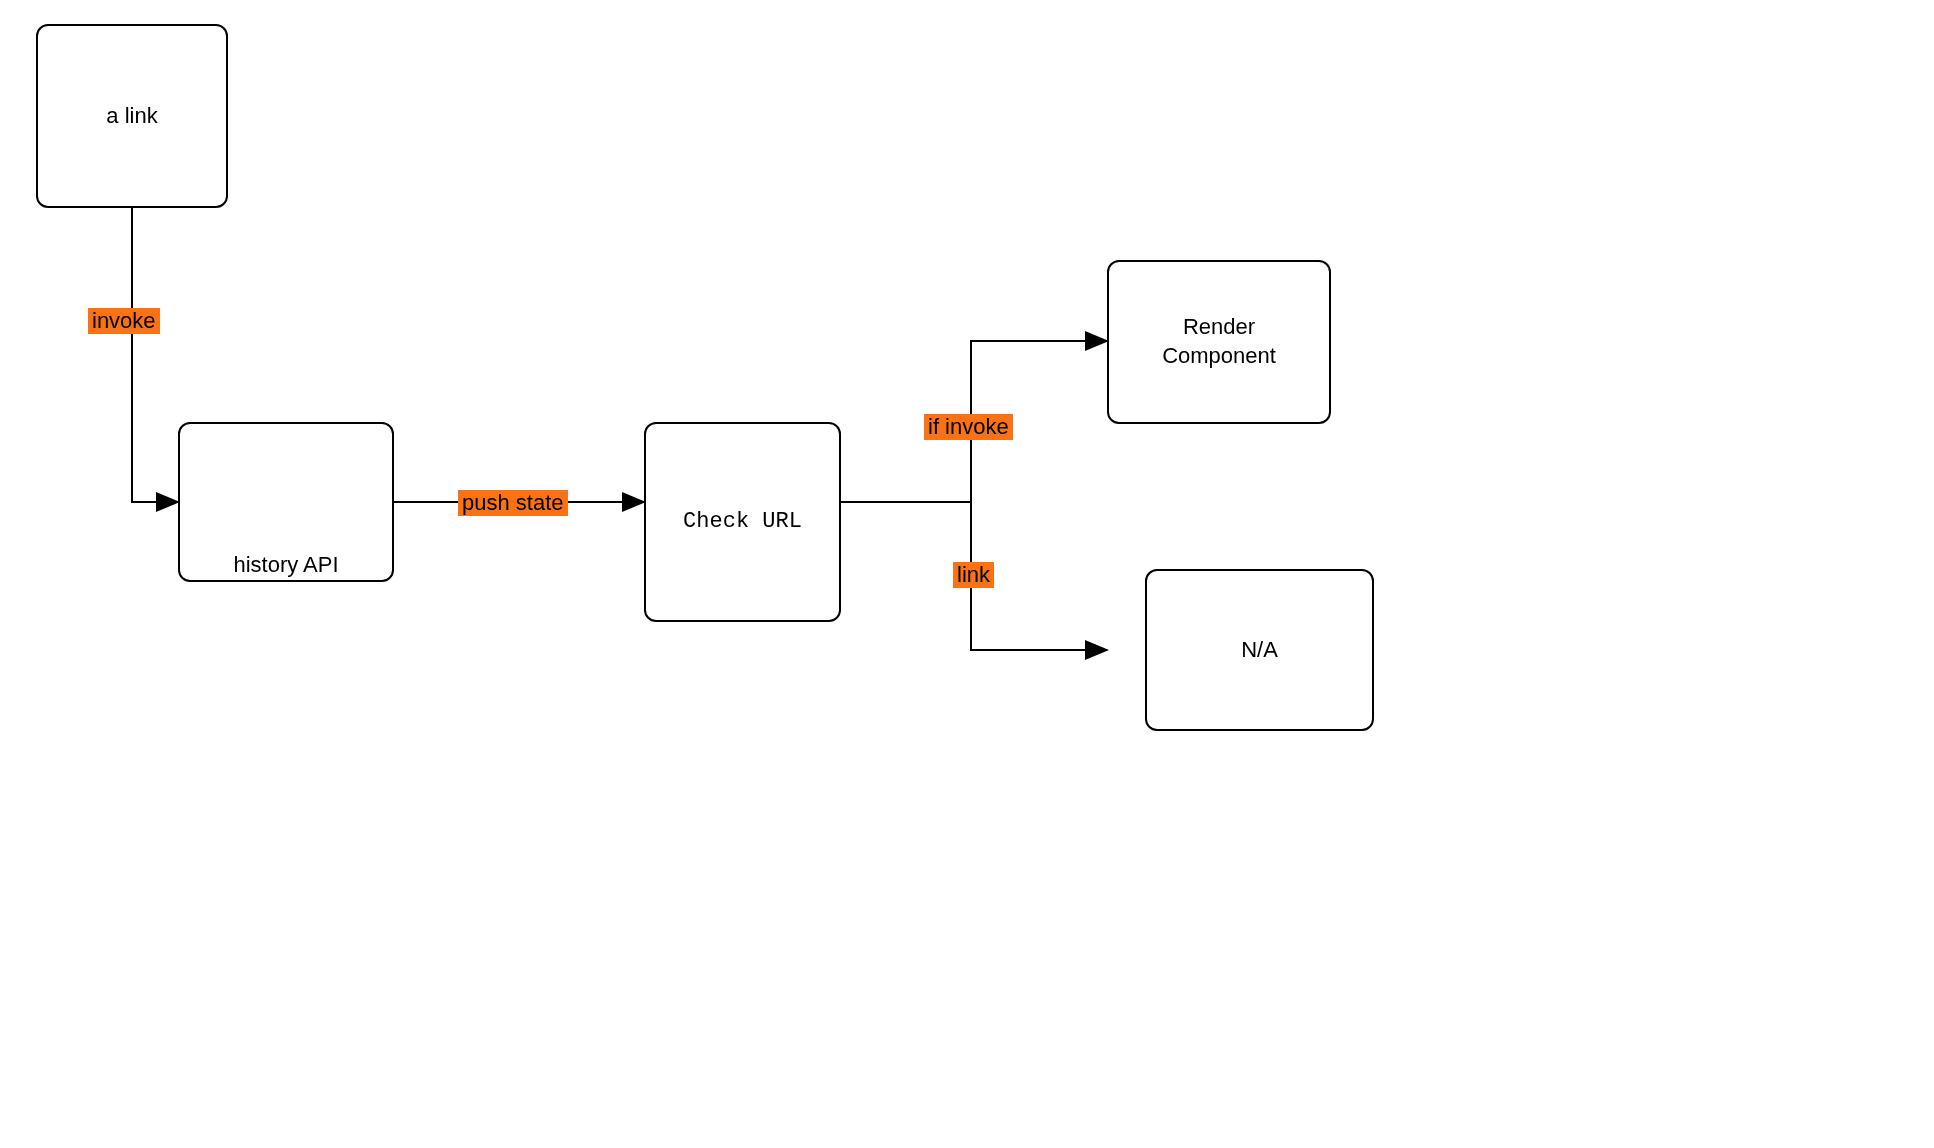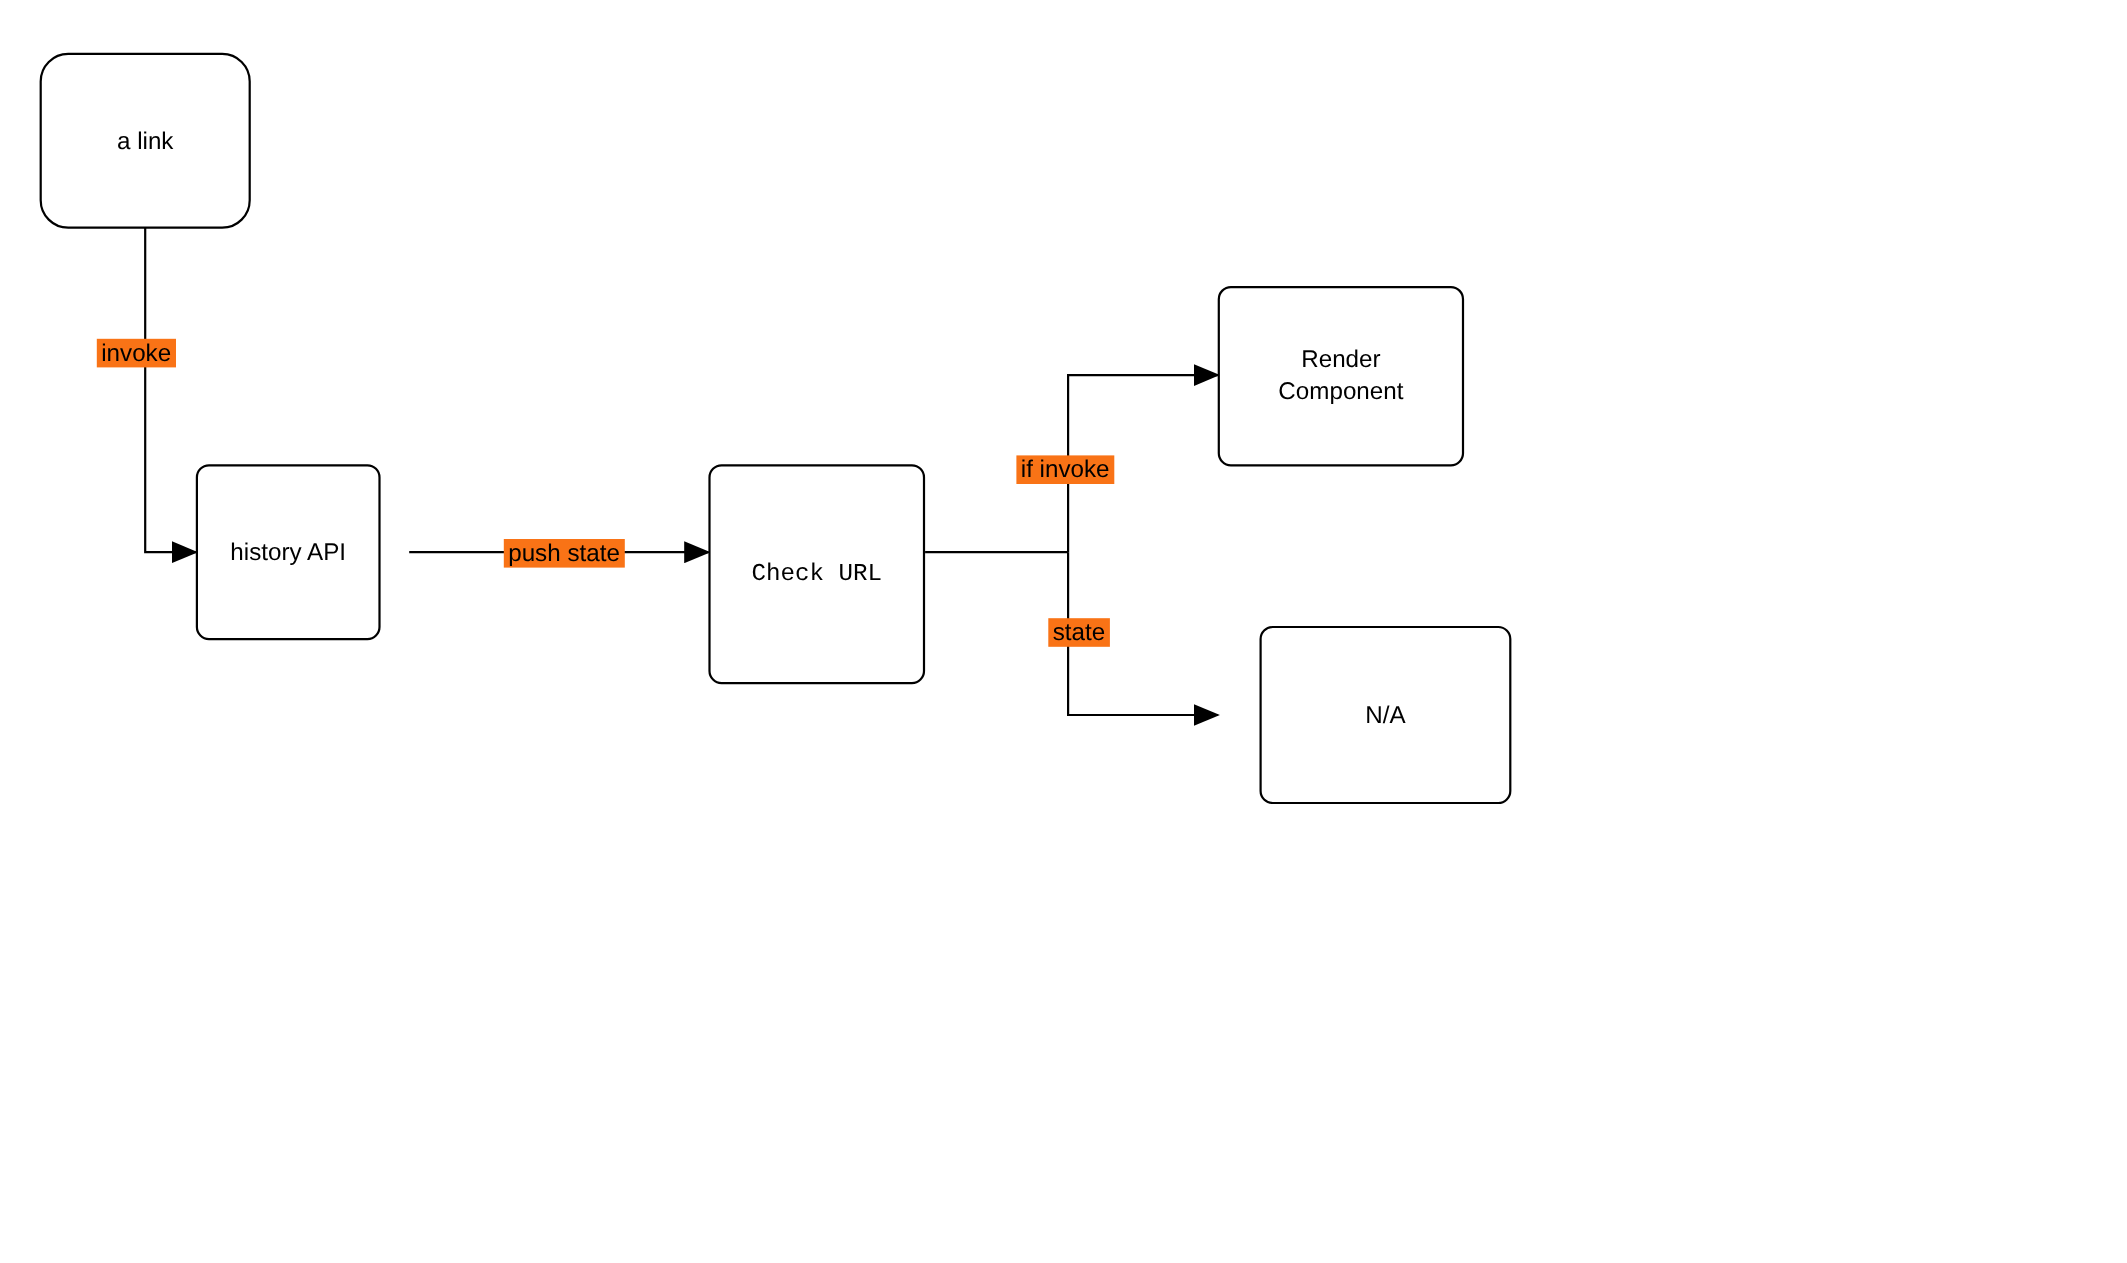--- a/index.html
+++ b/index.html
@@ -53,25 +53,25 @@
 
   <path d="M 372 502 L 644 502" stroke="#000" stroke-width="2" fill="none" marker-end="url(#arrowhead)"></path>
 
   <path d="M 841 502 L 971 502" stroke="#000" stroke-width="2" fill="none"></path>
 
   <path d="M 971 502 L 971 341 L 1107 341" stroke="#000" stroke-width="2" fill="none" marker-end="url(#arrowhead)"></path>
 
   <path d="M 971 502 L 971 650 L 1107 650" stroke="#000" stroke-width="2" fill="none" marker-end="url(#arrowhead)"></path>
 </svg>
 
-<div class="node" style="left:36px; top:48px; width:192px; height:160px;border-radius:26px;">
+<div class="node" style="left:36px; top:24px; width:192px; height:184px;">
   <span>a link</span>
 </div>
 
-<div class="node" style="left:178px; top:422px; width:168px; height:160px;">
+<div class="node" style="left:178px; top:422px; width:216px; height:160px;align-items:flex-end;">
   <span>history API</span>
 </div>
 
 <div class="node" style="left:644px; top:422px; width:197px; height:200px;font-family:Liberation Mono, monospace;">
   <span>Check URL</span>
 </div>
 
 <div class="node" style="left:1107px; top:260px; width:224px; height:164px;">
   <span style="white-space: pre-line;">Render
 Component</span>
@@ -87,14 +87,14 @@
 
 <div class="edge-label" style="left:458px; top:490px;">
   <span>push state</span>
 </div>
 
 <div class="edge-label" style="left:924px; top:414px;">
   <span>if invoke</span>
 </div>
 
 <div class="edge-label" style="left:953px; top:562px;">
-  <span>state</span>
+  <span>link</span>
 </div>
 
 </body></html>

